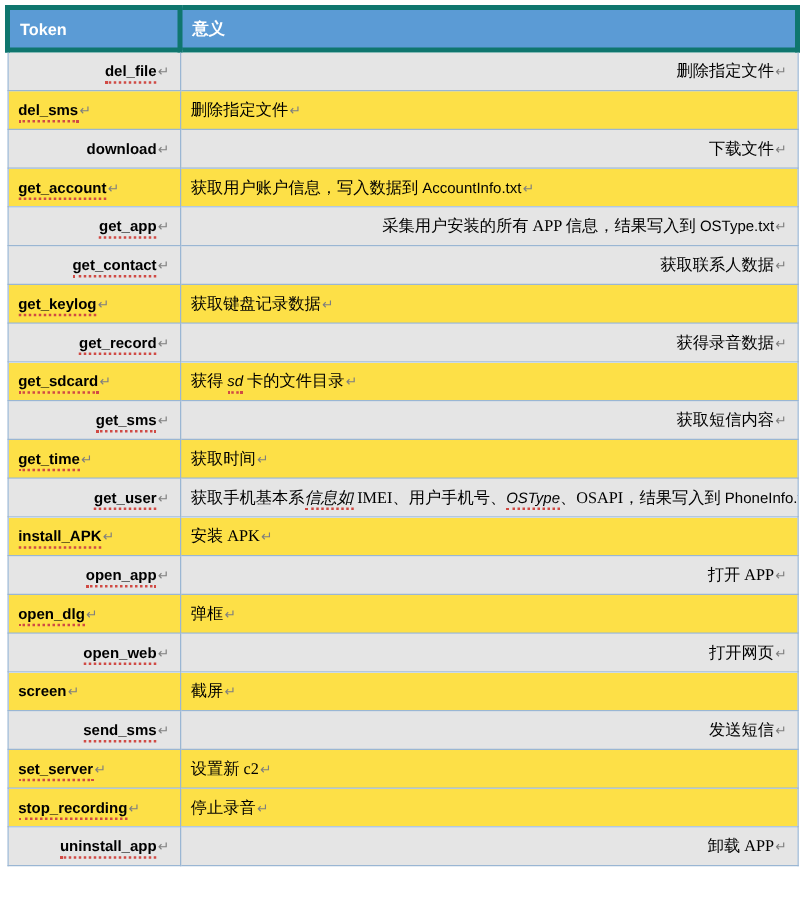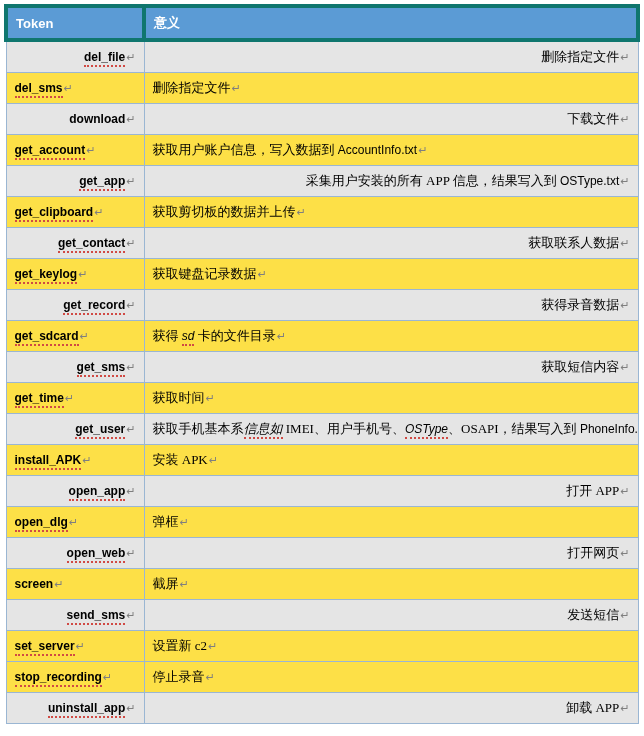--- a/index.html
+++ b/index.html
@@ -101,24 +101,20 @@
         <td class="desc"><span>下载文件</span><span class="pm">↵</span></td>
       </tr>
       <tr class="even">
         <td class="token"><span class="tok-text">get_account</span><span class="pm">↵</span></td>
         <td class="desc"><span>获取用户账户信息，写入数据到 <span class="latin">AccountInfo.txt</span></span><span class="pm">↵</span></td>
       </tr>
       <tr class="odd">
         <td class="token"><span class="tok-text">get_app</span><span class="pm">↵</span></td>
         <td class="desc"><span>采集用户安装的所有 APP 信息，结果写入到 <span class="latin">OSType.txt</span></span><span class="pm">↵</span></td>
       </tr>
-      <tr class="even">
-        <td class="token"><span class="tok-text">get_clipboard</span><span class="pm">↵</span></td>
-        <td class="desc"><span>获取剪切板的数据并上传</span><span class="pm">↵</span></td>
-      </tr>
       <tr class="odd">
         <td class="token"><span class="tok-text">get_contact</span><span class="pm">↵</span></td>
         <td class="desc"><span>获取联系人数据</span><span class="pm">↵</span></td>
       </tr>
       <tr class="even">
         <td class="token"><span class="tok-text">get_keylog</span><span class="pm">↵</span></td>
         <td class="desc"><span>获取键盘记录数据</span><span class="pm">↵</span></td>
       </tr>
       <tr class="odd">
         <td class="token"><span class="tok-text">get_record</span><span class="pm">↵</span></td>

